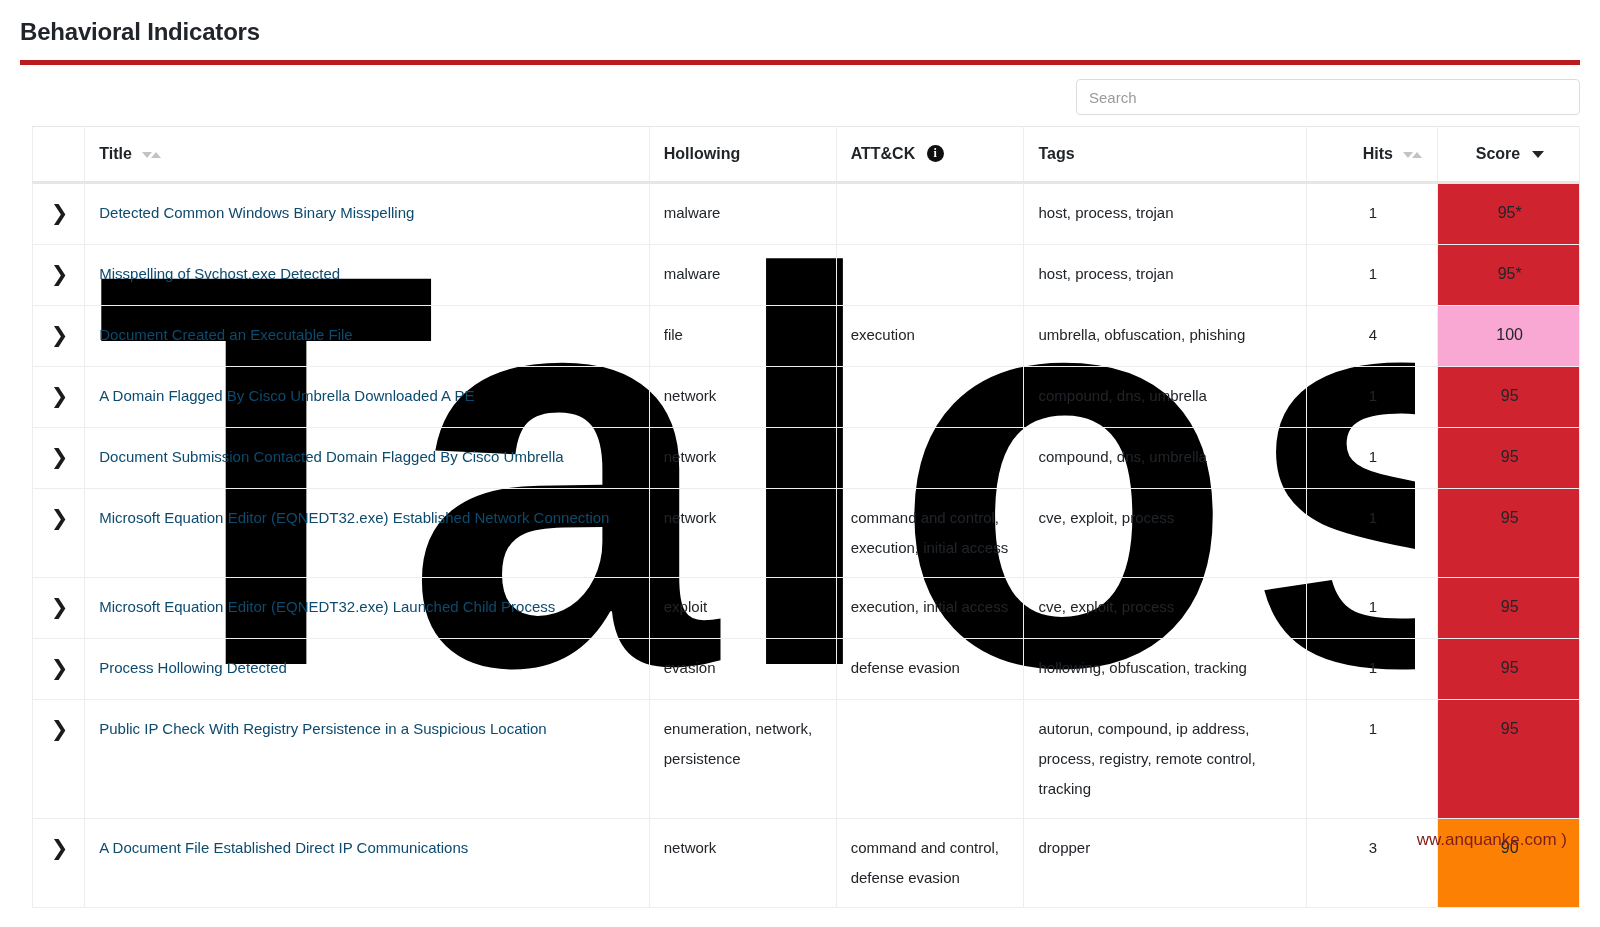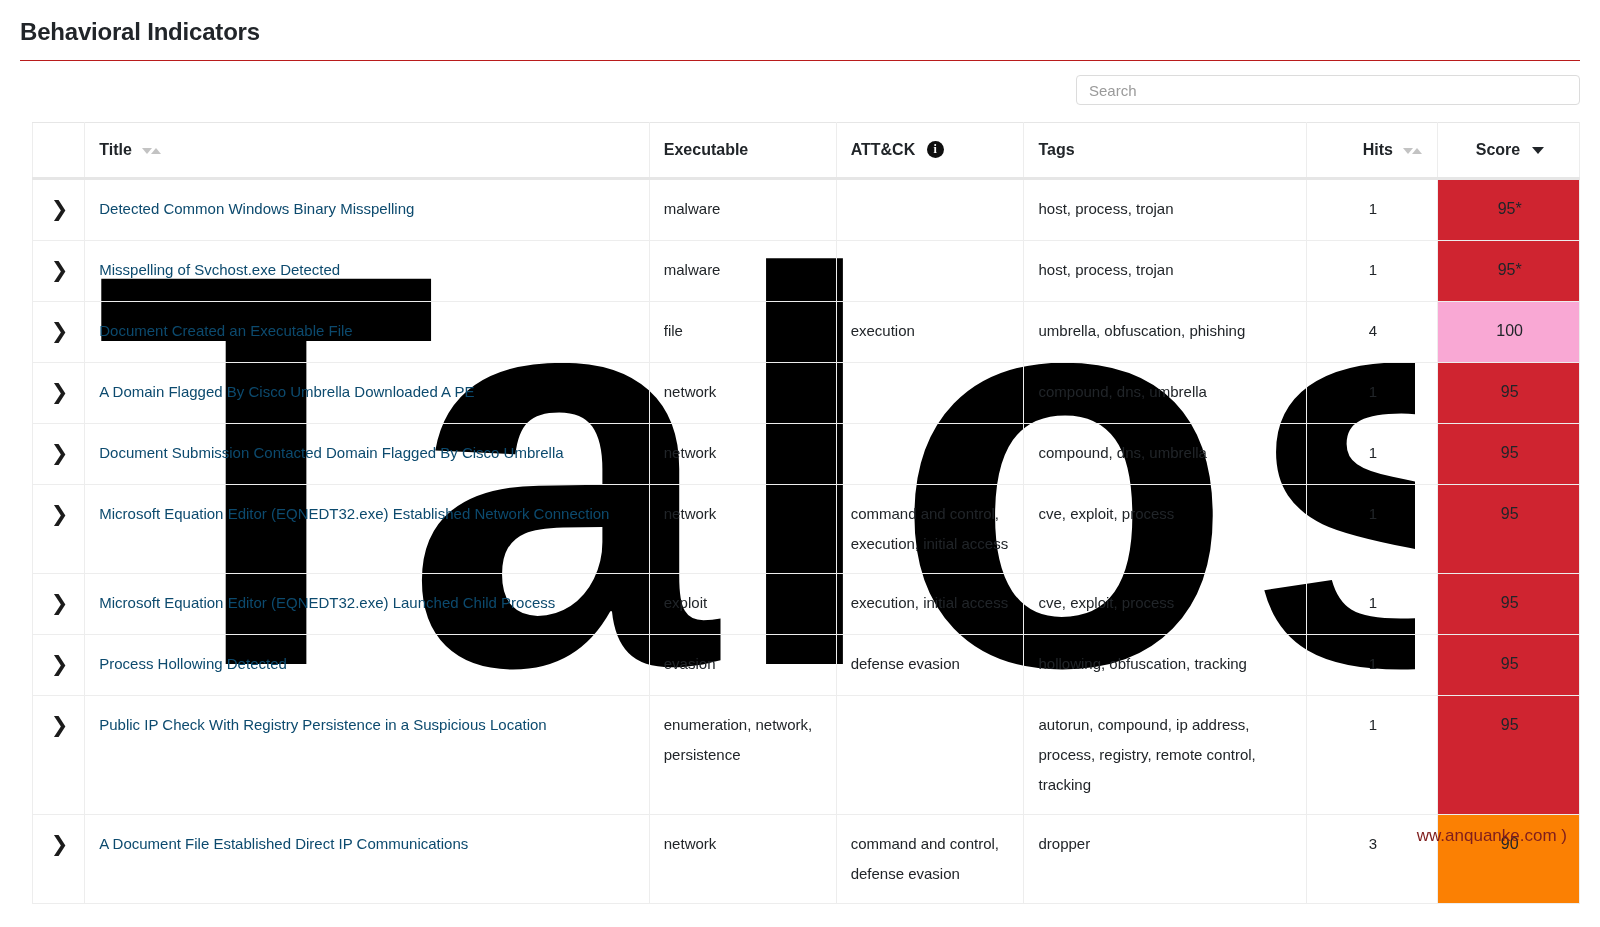--- a/index.html
+++ b/index.html
@@ -12,21 +12,21 @@
     height: 927px;
     font-family: "Liberation Sans", sans-serif;
     color: #212529;
     overflow: hidden;
     position: relative;
   }
 
   
   .page-header {
     padding: 18px 20px 14px 20px;
-    border-bottom: 1px solid #b91c1c;
+    border-bottom: 5px solid #b91c1c;
     margin: 0 20px;
     padding-left: 0;
     padding-right: 0;
   }
   .page-title {
     font-size: 24px;
     font-weight: bold;
     letter-spacing: -0.2px;
     color: #212529;
     line-height: 28px;
@@ -41,21 +41,21 @@
   }
   .search-wrap {
     position: absolute;
     right: 0;
     top: 14px;
     width: 504px;
   }
   .search-input {
     width: 100%;
     box-sizing: border-box;
-    height: 30px;
+    height: 36px;
     padding: 6px 12px;
     font-size: 15px;
     font-family: "Liberation Sans", sans-serif;
     color: #495057;
     background: #fff;
     border: 1px solid #dcdcdc;
     border-radius: 4px;
     outline: none;
   }
   .search-input::placeholder {
@@ -263,21 +263,21 @@
       <tr>
         <th class="col-expand"></th>
         <th class="col-title">
           <span>Title</span>
           <span class="sorter">
             <span class="down"></span>
             <span class="up"></span>
           </span>
         </th>
         <th class="col-cat">
-          <span>Executable</span>
+          <span>Hollowing</span>
         </th>
         <th class="col-attack">
           <span>ATT&amp;CK</span>
           <span class="info-icon">i</span>
         </th>
         <th class="col-tags">
           <span>Tags</span>
         </th>
         <th class="col-hits" style="text-align:right;">
           <span>Hits</span>

